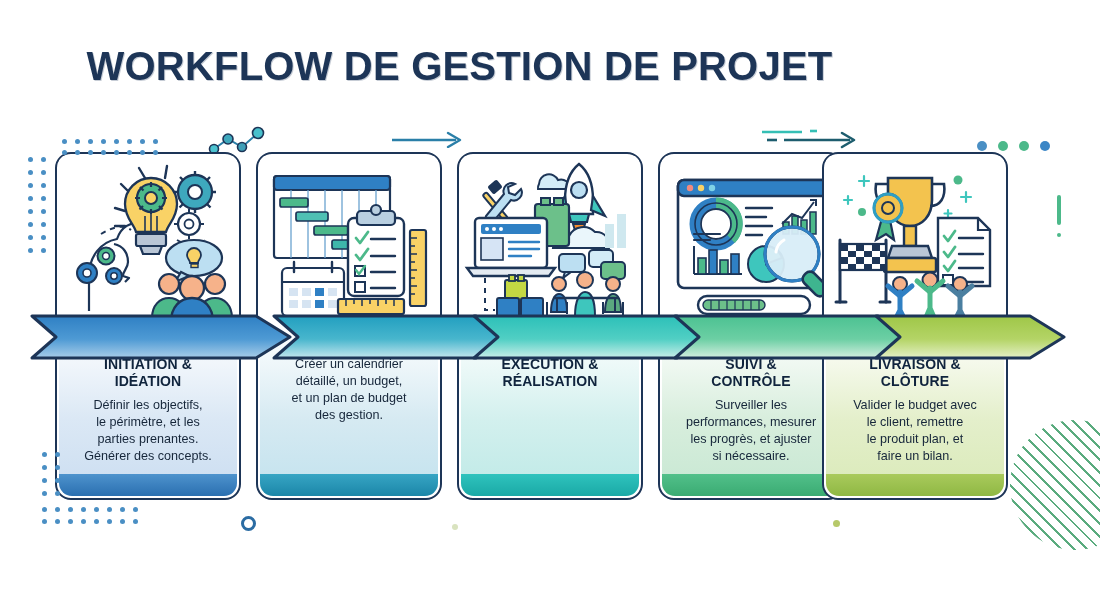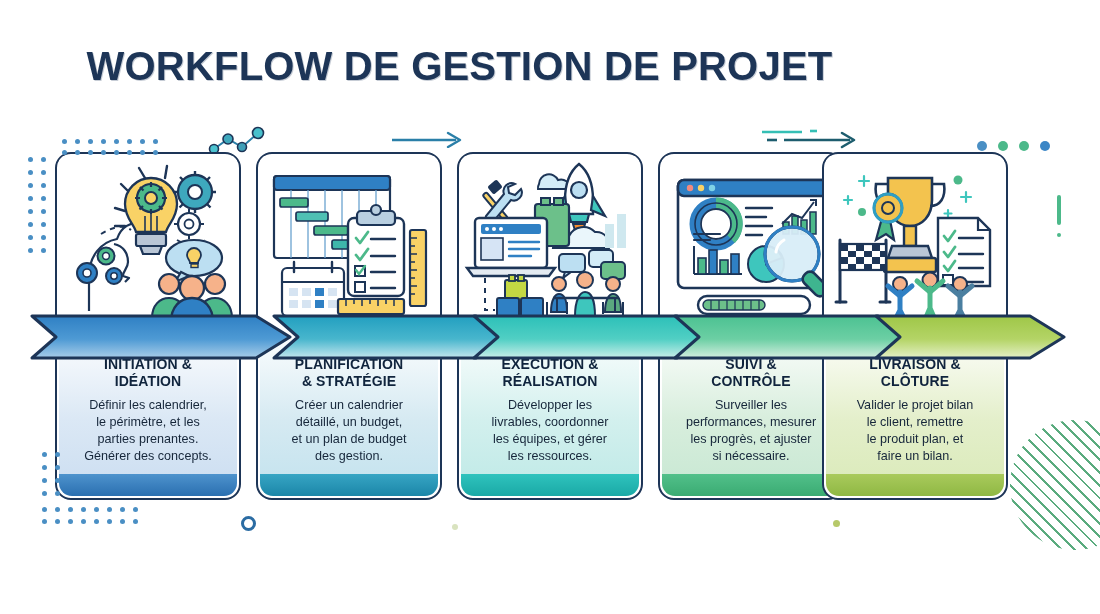--- a/index.html
+++ b/index.html
@@ -247,21 +247,21 @@
               <path d="M112 166 c0-15 9-24 21-24 c12 0 21 9 21 24 z" fill="#2f80c4" stroke="#1d3557" stroke-width="2.3"></path>
             </g>
           </svg>
         </div>
         <div class="body">
           <h3>
             <span>INITIATION &amp;</span><br>
             <span>IDÉATION</span>
           </h3>
           <p>
-            <span>Définir les calendrier,</span><br>
+            <span>Définir les objectifs,</span><br>
             <span>le périmètre, et les</span><br>
             <span>parties prenantes.</span><br>
             <span>Générer des concepts.</span>
           </p>
         </div>
         <div class="bottombar"></div>
       </div>
     </div>
 
     <div class="card t2" style="left:256px;">
@@ -322,24 +322,20 @@
 
             <g>
               <rect x="78" y="143" width="66" height="15" rx="2" fill="#f9d266" stroke="#1d3557" stroke-width="2.2"></rect>
               <g stroke="#1d3557" stroke-width="1.5">
                 <path d="M86 143 v7 M94 143 v5 M102 143 v7 M110 143 v5 M118 143 v7 M126 143 v5 M134 143 v7"></path>
               </g>
             </g>
           </svg>
         </div>
         <div class="body">
-          <h3>
-            <span>PLANIFICATION</span><br>
-            <span>&amp; STRATÉGIE</span>
-          </h3>
           <p>
             <span>Créer un calendrier</span><br>
             <span>détaillé, un budget,</span><br>
             <span>et un plan de budget</span><br>
             <span>des gestion.</span>
           </p>
         </div>
         <div class="bottombar"></div>
       </div>
     </div>
@@ -422,26 +418,20 @@
               <path d="M96 142 v14 M154 142 v14" stroke="#1d3557" stroke-width="2"></path>
               <path d="M86 146 v14 M106 146 v12 M142 146 v12 M162 146 v14" stroke="#1d3557" stroke-width="2"></path>
             </g>
           </svg>
         </div>
         <div class="body">
           <h3>
             <span>EXÉCUTION &amp;</span><br>
             <span>RÉALISATION</span>
           </h3>
-          <p>
-            <span>Développer les</span><br>
-            <span>livrables, coordonner</span><br>
-            <span>les équipes, et gérer</span><br>
-            <span>les ressources.</span>
-          </p>
         </div>
         <div class="bottombar"></div>
       </div>
     </div>
 
     <div class="card t4" style="left:658px;">
       <div class="panel">
         <div class="illo">
           <svg width="182" height="168" viewBox="0 0 182 168">
 
@@ -610,21 +600,21 @@
               </g>
             </g>
           </svg>
         </div>
         <div class="body">
           <h3>
             <span>LIVRAISON &amp;</span><br>
             <span>CLÔTURE</span>
           </h3>
           <p>
-            <span>Valider le projet bilan</span><br>
+            <span>Valider le budget avec</span><br>
             <span>le client, remettre</span><br>
             <span>le produit plan, et</span><br>
             <span>faire un bilan.</span>
           </p>
         </div>
         <div class="bottombar"></div>
       </div>
     </div>
   </div>
 

